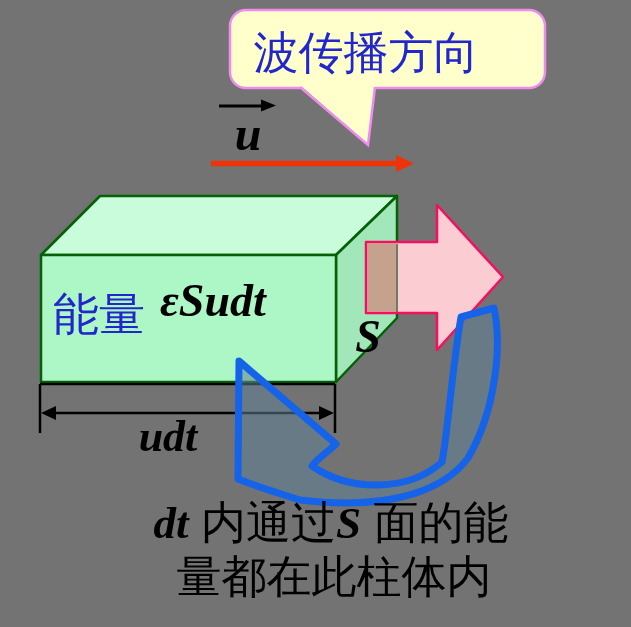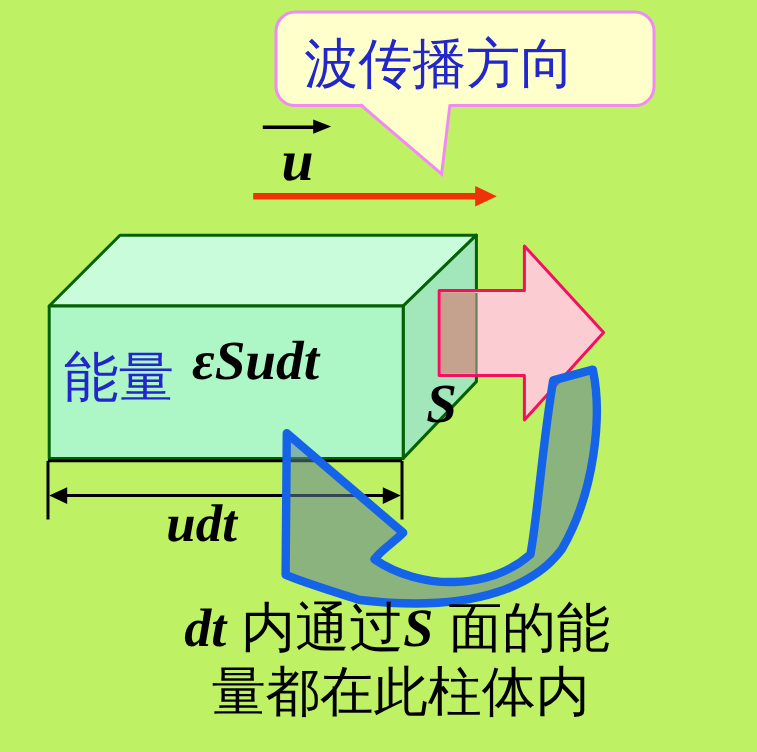--- a/index.html
+++ b/index.html
@@ -1,16 +1,16 @@
 <!DOCTYPE html>
 <html><head>
 <meta charset="utf-8">
 <style>
   html,body{margin:0;padding:0;background:#ffffff;}
-  .stage{position:relative;width:631px;height:627px;background:#bef264;overflow:hidden;
+  .stage{position:relative;width:631px;height:627px;background:#737373;overflow:hidden;
          font-family:"Liberation Sans", sans-serif;}
   svg text{user-select:none;}
   .cjk{font-family:"Liberation Sans", sans-serif;}
   .blue-cjk{fill:#2227CC;}
   .mathtxt{font-family:"Liberation Serif", serif;font-style:italic;font-weight:bold;fill:#000000;}
   .black-cjk{fill:#000000;}
 </style>
 </head>
 <body>
 

